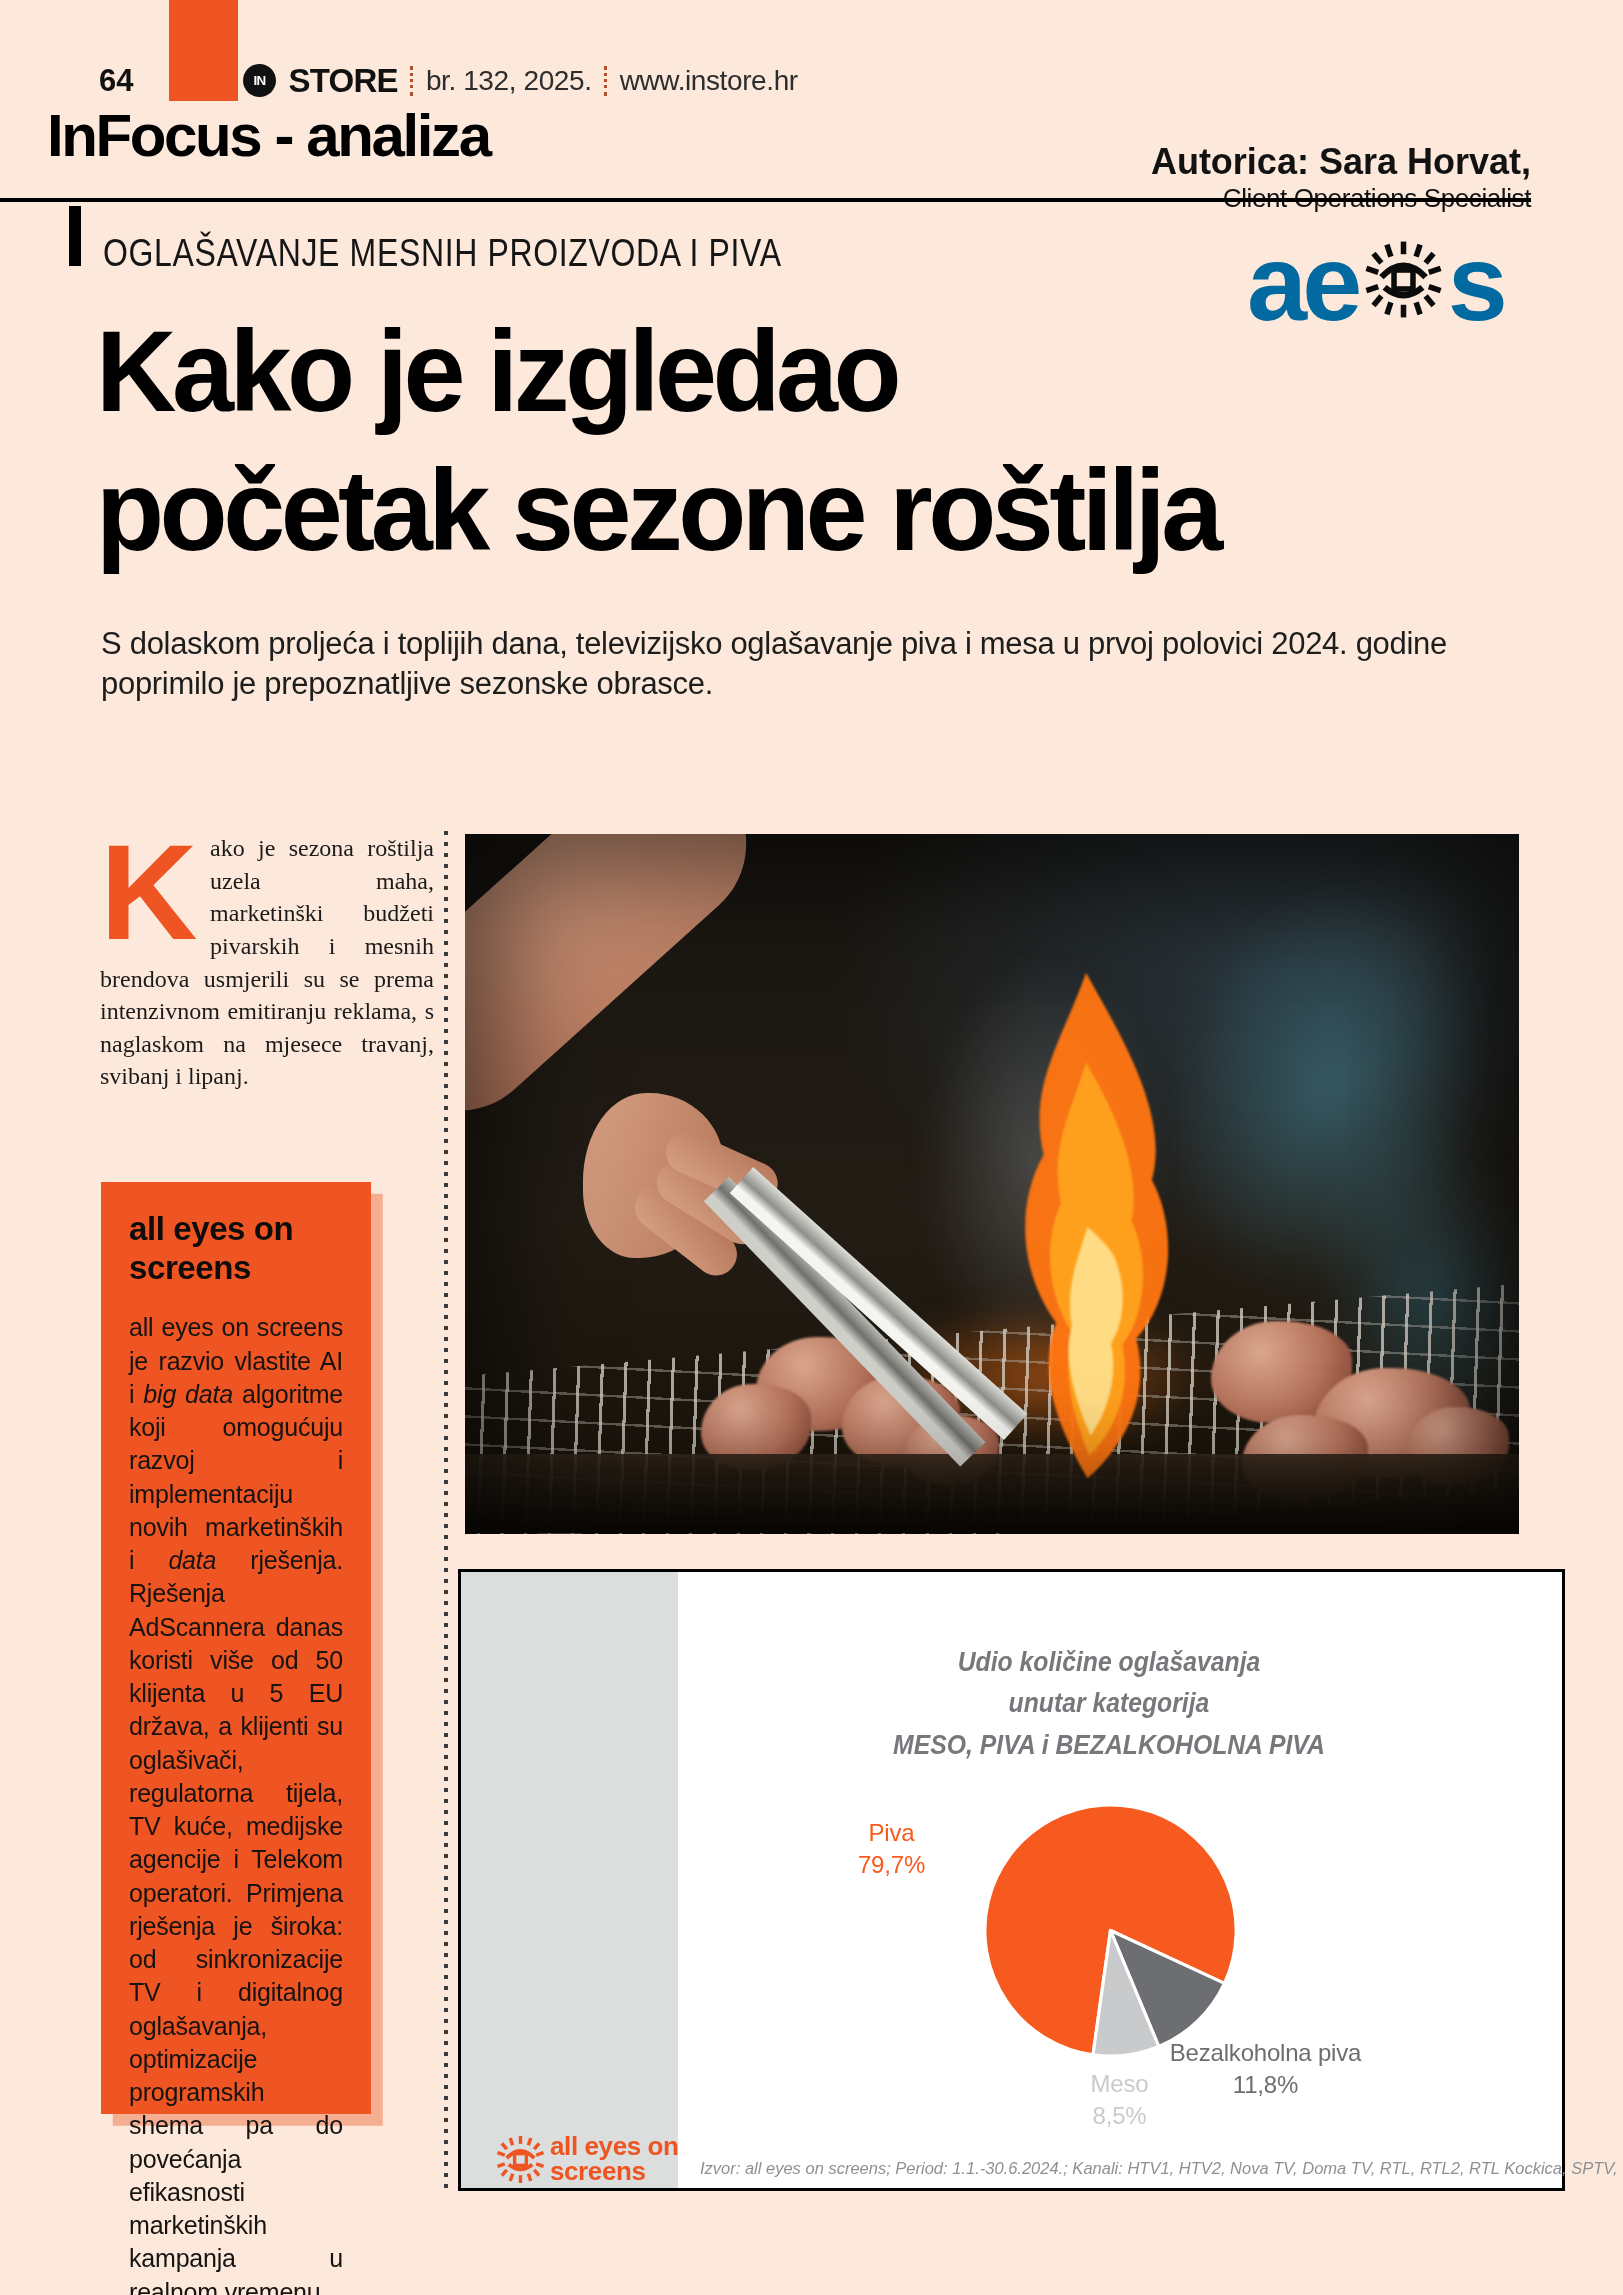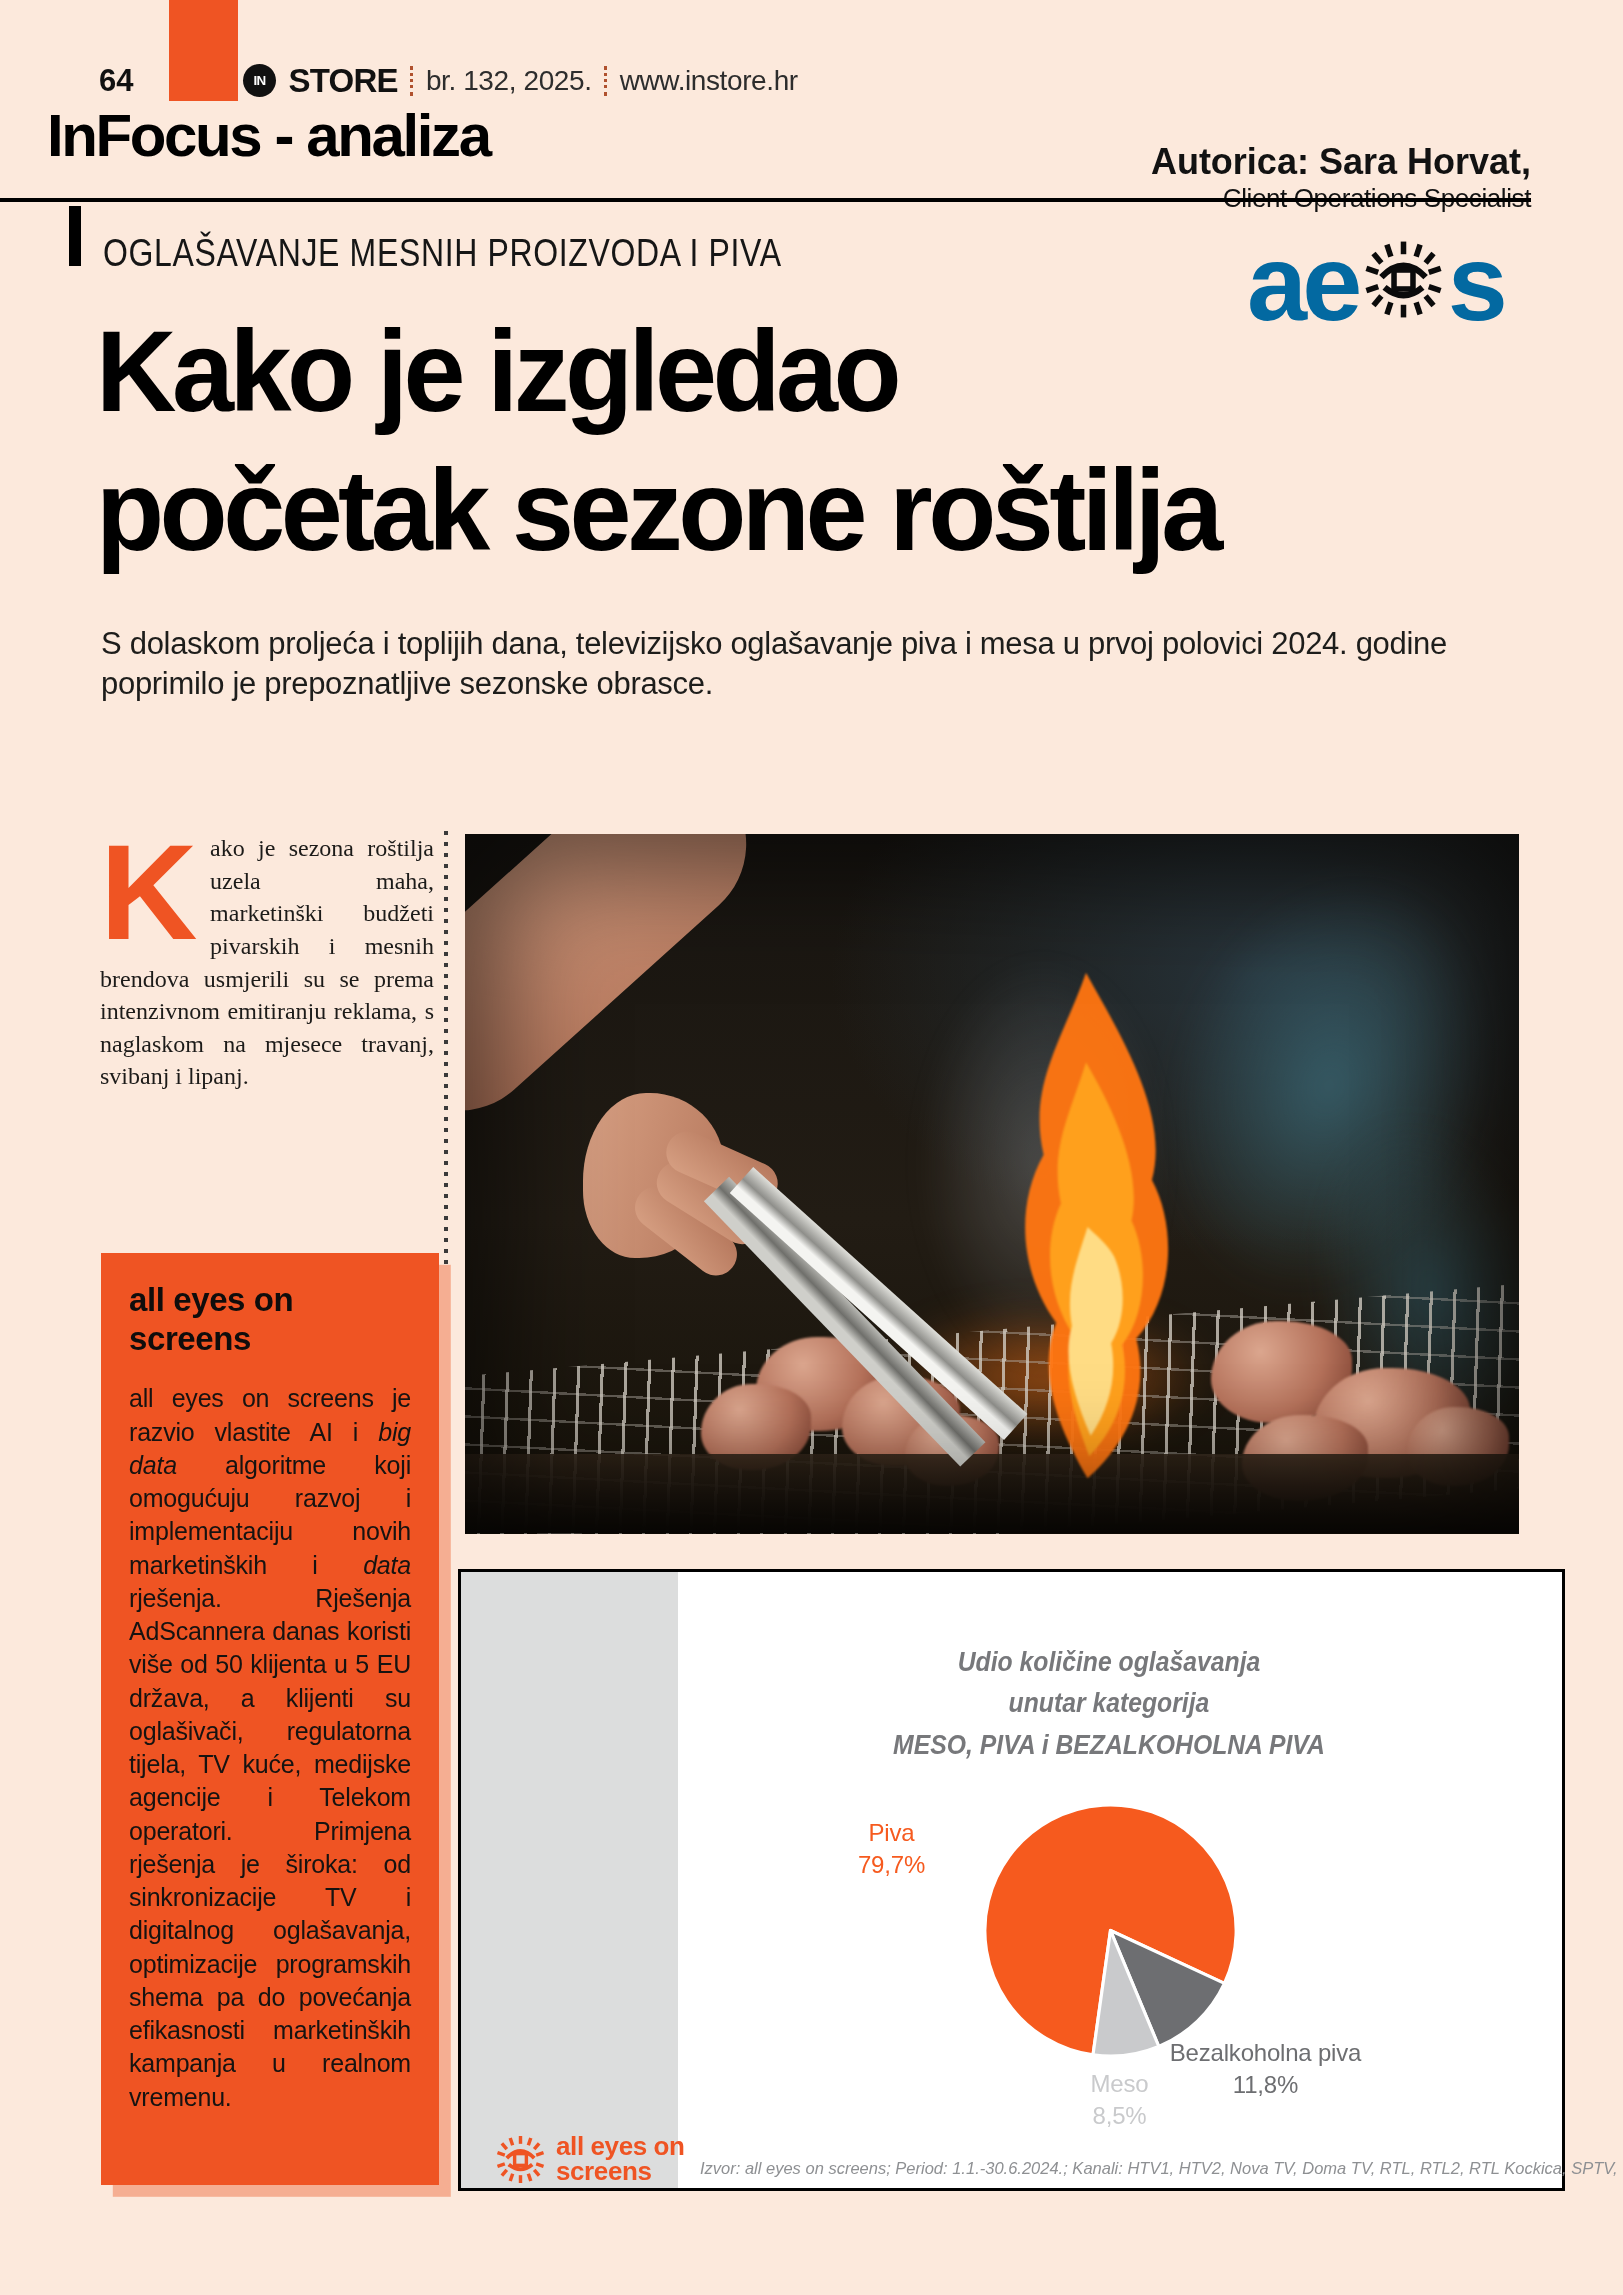--- a/index.html
+++ b/index.html
@@ -39,21 +39,21 @@
   #column{left:100px;top:832px;width:334px;font-family:"Liberation Serif",serif;font-size:24px;line-height:1.36;color:#1c1b19;text-align:justify;}
   #column .dropcap{float:left;font-family:"Liberation Sans",sans-serif;font-weight:700;font-size:135px;line-height:.78;color:var(--orange);margin:7.9px 12.6px 0 0;}
   #column p{margin:0;}
   #column p + p{margin-top:31px;}
 
   
   #dotted-divider{left:444px;top:831px;width:3.9px;height:1360px;
     background:repeating-linear-gradient(180deg,#3a3a3a 0 3.9px,transparent 3.9px 11px);}
 
   
-  #infobox{left:101px;top:1253px;width:338px;height:932px;background:var(--orange);box-shadow:11.8px 11.8px 0 var(--shadow);box-sizing:border-box;padding:28px 28px 23.6px 28px;color:#161311;}
+  #infobox{left:101px;top:1182px;width:270px;height:932px;background:var(--orange);box-shadow:11.8px 11.8px 0 var(--shadow);box-sizing:border-box;padding:28px 28px 23.6px 28px;color:#161311;}
   #infobox h2{margin:0 0 23.6px 0;font-size:33px;line-height:1.18;font-weight:800;letter-spacing:-0.4px;color:#0f0d0c;}
   #infobox .bodytxt{font-size:25px;line-height:1.33;text-align:justify;letter-spacing:-0.2px;}
 
   
   #photo{left:465px;top:834px;width:1054px;height:700px;background:
       radial-gradient(707px 471px at 75% 20%,#27333a 0%,rgba(20,18,14,0) 60%),
       linear-gradient(180deg,#181511 0%,#221c14 55%,#171209 100%);overflow:hidden;}
   #photo::after{content:"";position:absolute;inset:0;box-shadow:inset 0 0 110px 39px rgba(0,0,0,.55);}
   .smoke{position:absolute;border-radius:50%;filter:blur(14px);}
   #smoke-teal1{left:644px;top:-47px;width:440px;height:597px;background:radial-gradient(closest-side,rgba(68,130,148,.55),rgba(68,130,148,0) 72%);transform:rotate(18deg);}
@@ -80,21 +80,21 @@
 
   
   #chart-box{left:458px;top:1569px;width:1107px;height:622px;background:#fff;border:3.1px solid #000;box-sizing:border-box;}
   #chart-strip{position:absolute;left:0;top:0;width:217px;height:616px;background:var(--strip);}
   #chart-title{position:absolute;left:220px;top:69px;width:856px;text-align:center;color:var(--charttxt);font-weight:700;font-style:italic;font-size:27.5px;line-height:1.5;transform:scaleX(.9);}
   .slice-label{position:absolute;text-align:center;font-weight:400;font-size:24px;line-height:1.35;letter-spacing:-0.2px;}
   #lab-piva{left:352px;top:245px;width:157px;}
   #lab-bez{left:675px;top:465px;width:259px;}
   #lab-meso{left:580px;top:496px;width:157px;}
   #chart-source{position:absolute;left:239px;top:587px;width:825px;font-size:16.5px;font-style:italic;color:#8e9093;white-space:nowrap;}
-  #aeos-screens{position:absolute;left:35px;top:562px;display:flex;align-items:center;gap:11px;color:var(--orange);}
+  #aeos-screens{position:absolute;left:35px;top:562px;display:flex;align-items:center;gap:5px;color:var(--orange);}
   #aeos-screens .txt{font-size:26px;font-weight:800;line-height:.98;letter-spacing:-0.4px;}
 </style>
 </head>
 <body>
 
 <div id="page">
 
   <div class="abs" id="page-number">64</div>
   <div class="abs" id="orange-bar"></div>
   <div class="abs" id="masthead">

